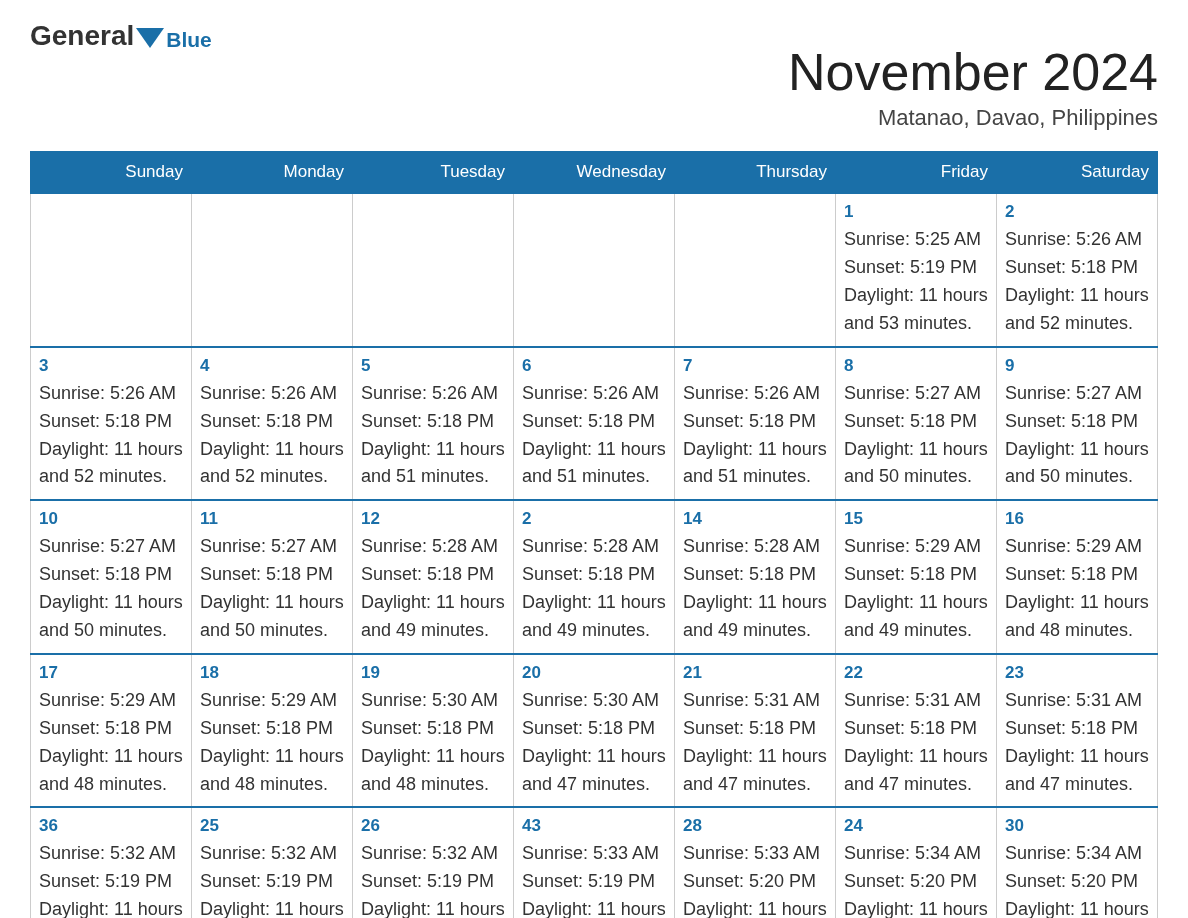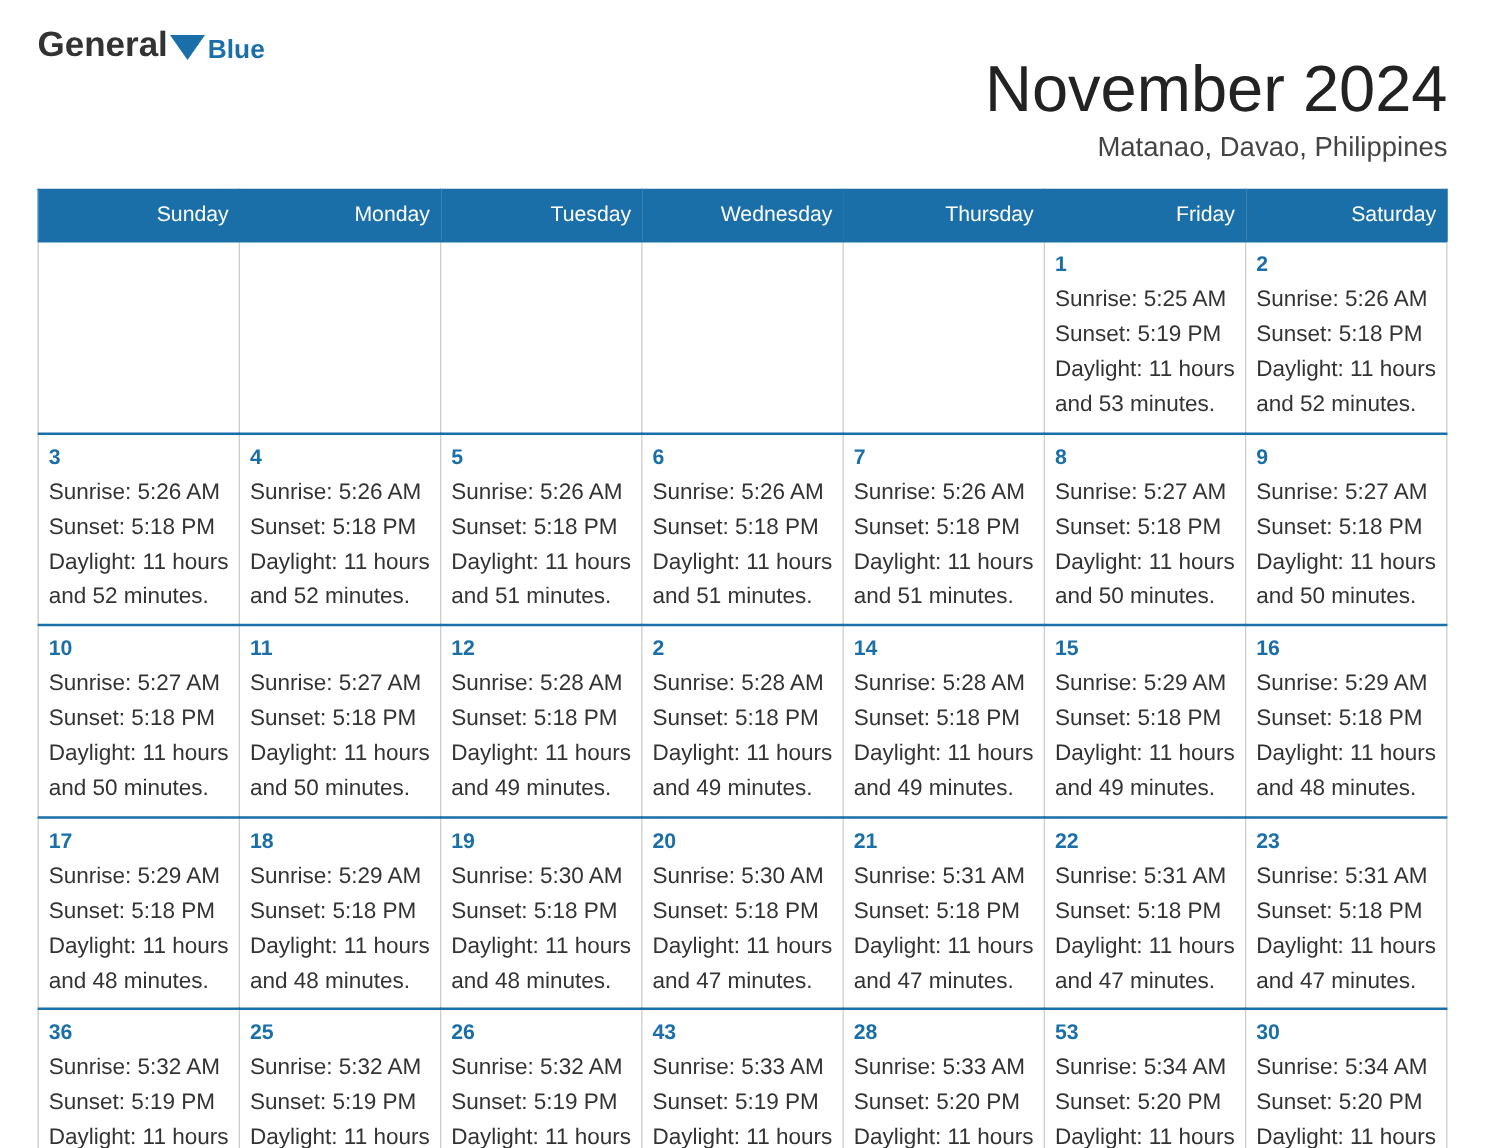--- a/index.html
+++ b/index.html
@@ -335,21 +335,21 @@
 and 46 minutes.</div>
         </td>
         <td>
           <div class="day-number">28</div>
           <div class="day-info">Sunrise: 5:33 AM
 Sunset: 5:20 PM
 Daylight: 11 hours
 and 46 minutes.</div>
         </td>
         <td>
-          <div class="day-number">53</div>
+          <div class="day-number">24</div>
           <div class="day-info">Sunrise: 5:34 AM
 Sunset: 5:20 PM
 Daylight: 11 hours
 and 46 minutes.</div>
         </td>
         <td>
           <div class="day-number">30</div>
           <div class="day-info">Sunrise: 5:34 AM
 Sunset: 5:20 PM
 Daylight: 11 hours

